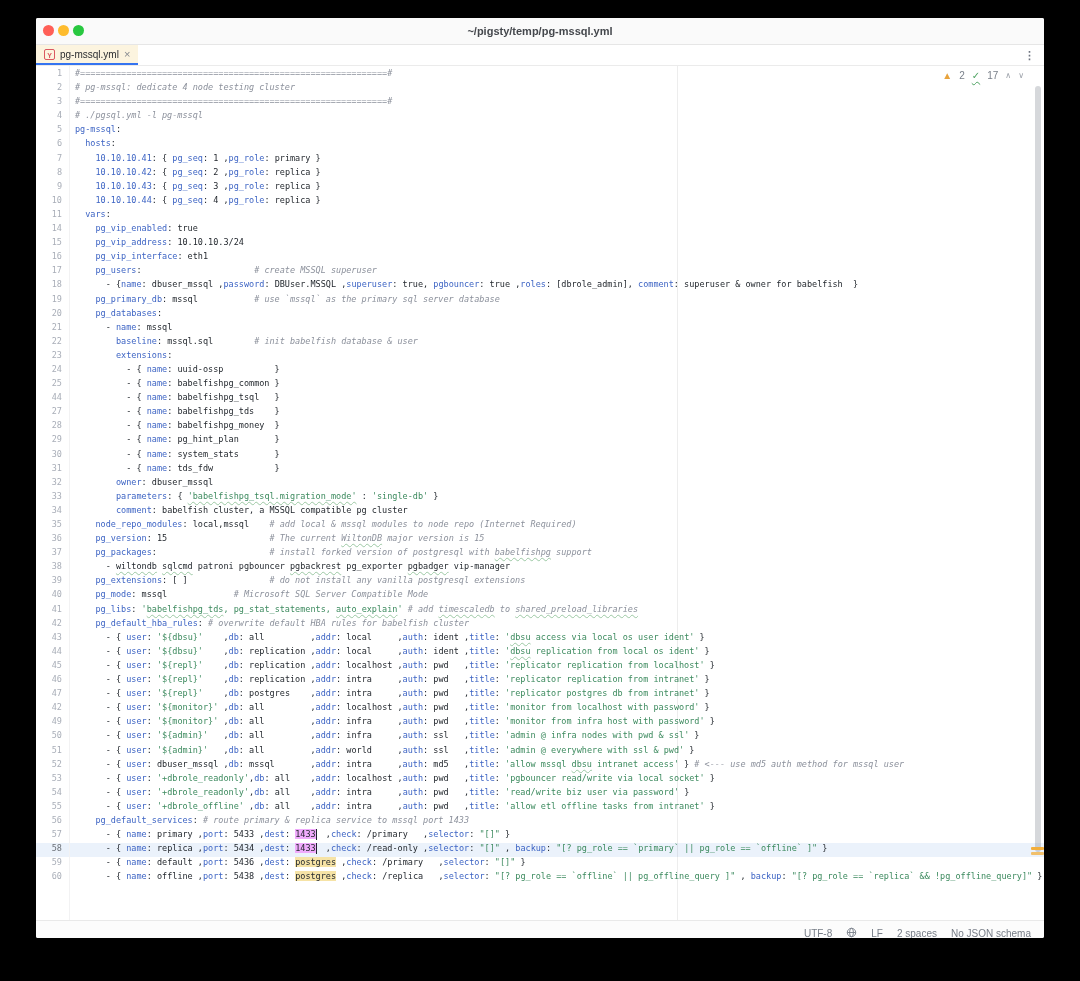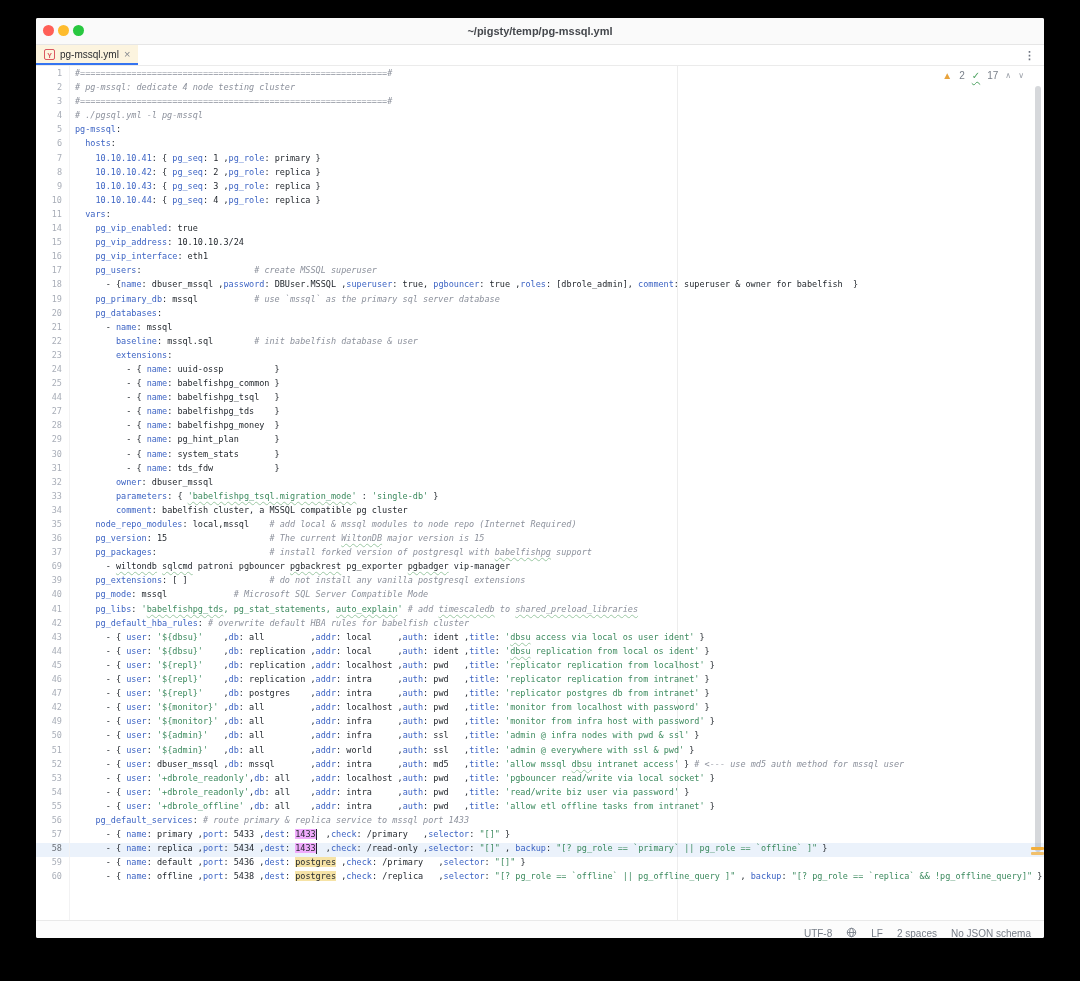--- a/index.html
+++ b/index.html
@@ -216,21 +216,21 @@
         </div>
         <div class="row">
           <div class="gut">36</div>
           <div class="code"><span class="tk-p">    </span><span class="tk-k">pg_version</span><span class="tk-p">: 15                    </span><span class="tk-c"># The current </span><span class="tk-c tk-u">WiltonDB</span><span class="tk-c"> major version is 15</span></div>
         </div>
         <div class="row">
           <div class="gut">37</div>
           <div class="code"><span class="tk-p">    </span><span class="tk-k">pg_packages</span><span class="tk-p">:                      </span><span class="tk-c"># install forked version of postgresql with </span><span class="tk-c tk-u">babelfishpg</span><span class="tk-c"> support</span></div>
         </div>
         <div class="row">
-          <div class="gut">69</div>
+          <div class="gut">38</div>
           <div class="code"><span class="tk-p">      - </span><span class="tk-p tk-u">wiltondb</span><span class="tk-p"> </span><span class="tk-p tk-u">sqlcmd</span><span class="tk-p"> patroni pgbouncer </span><span class="tk-p tk-u">pgbackrest</span><span class="tk-p"> pg_exporter </span><span class="tk-p tk-u">pgbadger</span><span class="tk-p"> vip-manager</span></div>
         </div>
         <div class="row">
           <div class="gut">39</div>
           <div class="code"><span class="tk-p">    </span><span class="tk-k">pg_extensions</span><span class="tk-p">: [ ]                </span><span class="tk-c"># do not install any vanilla postgresql extensions</span></div>
         </div>
         <div class="row">
           <div class="gut">40</div>
           <div class="code"><span class="tk-p">    </span><span class="tk-k">pg_mode</span><span class="tk-p">: mssql             </span><span class="tk-c"># Microsoft SQL Server Compatible Mode</span></div>
         </div>

